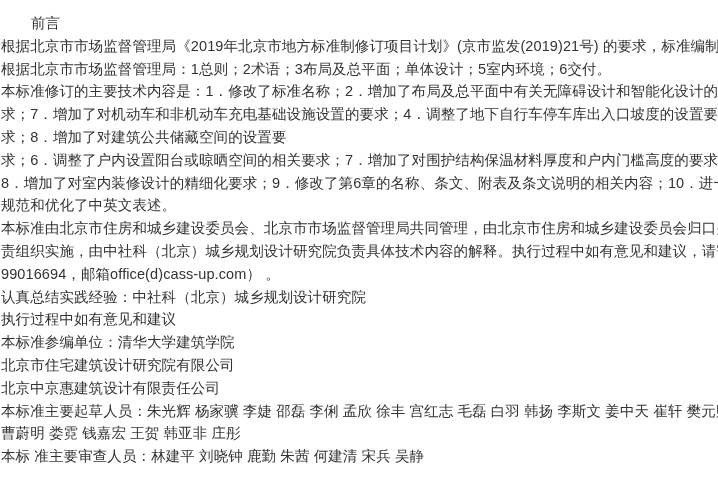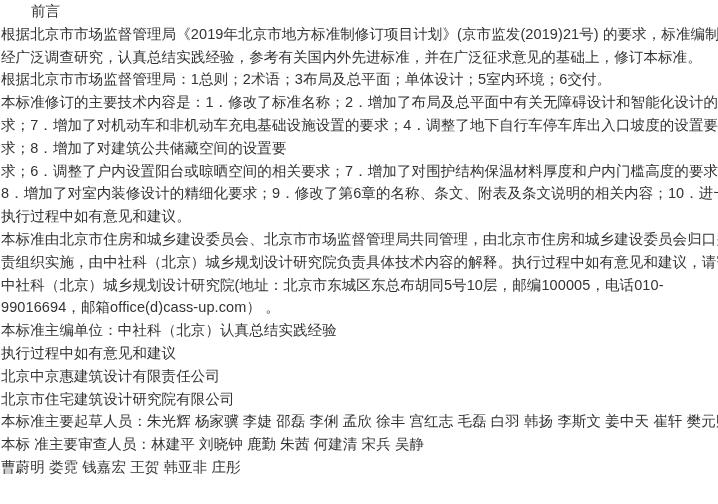--- a/index.html
+++ b/index.html
@@ -9,51 +9,50 @@
   }
   .page {
     position: relative;
     width: 718px;
     height: 504px;
     overflow: hidden;
     background: #ffffff;
     font-family: "Liberation Sans", "DejaVu Sans", sans-serif;
     font-size: 14.5px;
     color: #333333;
-    padding-top: 0;
+    padding-top: 12px;
     box-sizing: border-box;
   }
   .line {
     line-height: 22.8px;
     white-space: pre;
     padding-left: 1px;
     letter-spacing: 0.1px;
   }
   .line.title {
     padding-left: 31px;
   }
 </style>
 </head>
 <body>
 
 <div class="page">
   <div class="line title">前言</div>
   <div class="line">根据北京市市场监督管理局《2019年北京市地方标准制修订项目计划》(京市监发(2019)21号) 的要求，标准编制组</div>
-  <div class="line">经广泛调查研究，认真总结实践经验，参考有关国内外先进标准，并在广泛征求意见的基础上，修订本标准。</div>
   <div class="line">根据北京市市场监督管理局：1总则；2术语；3布局及总平面；单体设计；5室内环境；6交付。</div>
   <div class="line">本标准修订的主要技术内容是：1．修改了标准名称；2．增加了布局及总平面中有关无障碍设计和智能化设计的要</div>
   <div class="line">求；7．增加了对机动车和非机动车充电基础设施设置的要求；4．调整了地下自行车停车库出入口坡度的设置要</div>
   <div class="line">求；8．增加了对建筑公共储藏空间的设置要</div>
   <div class="line">求；6．调整了户内设置阳台或晾晒空间的相关要求；7．增加了对围护结构保温材料厚度和户内门槛高度的要求；</div>
   <div class="line">8．增加了对室内装修设计的精细化要求；9．修改了第6章的名称、条文、附表及条文说明的相关内容；10．进一步</div>
-  <div class="line">执行过程中如有意见和建议。</div>
+  <div class="line">规范和优化了中英文表述。</div>
   <div class="line">本标准由北京市住房和城乡建设委员会、北京市市场监督管理局共同管理，由北京市住房和城乡建设委员会归口并负</div>
   <div class="line">责组织实施，由中社科（北京）城乡规划设计研究院负责具体技术内容的解释。执行过程中如有意见和建议，请寄送</div>
-  <div class="line">中社科（北京）城乡规划设计研究院(地址：北京市东城区东总布胡同5号10层，邮编100005，电话010-</div>
   <div class="line">99016694，邮箱office(d)cass-up.com） 。</div>
-  <div class="line">本标准主编单位：中社科（北京）认真总结实践经验</div>
+  <div class="line">认真总结实践经验：中社科（北京）城乡规划设计研究院</div>
   <div class="line">执行过程中如有意见和建议</div>
+  <div class="line">本标准参编单位：清华大学建筑学院</div>
+  <div class="line">北京市住宅建筑设计研究院有限公司</div>
   <div class="line">北京中京惠建筑设计有限责任公司</div>
-  <div class="line">北京市住宅建筑设计研究院有限公司</div>
   <div class="line">本标准主要起草人员：朱光辉 杨家骥 李婕 邵磊 李俐 孟欣 徐丰 宫红志 毛磊 白羽 韩扬 李斯文 姜中天 崔轩 樊元财</div>
+  <div class="line">曹蔚明 娄霓 钱嘉宏 王贺 韩亚非 庄彤</div>
   <div class="line">本标 准主要审查人员：林建平 刘晓钟 鹿勤 朱茜 何建清 宋兵 吴静</div>
-  <div class="line">曹蔚明 娄霓 钱嘉宏 王贺 韩亚非 庄彤</div>
 </div>
 
 </body></html>

